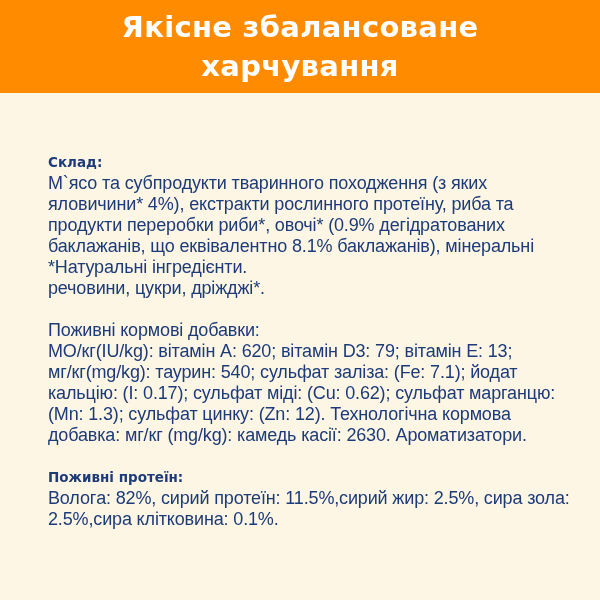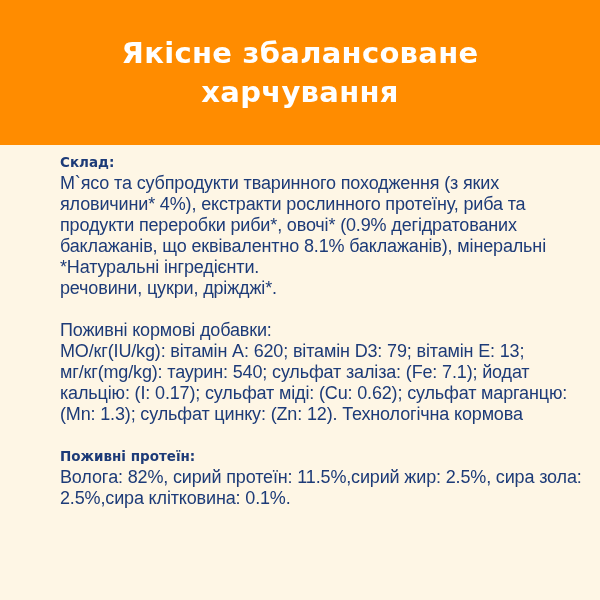--- a/index.html
+++ b/index.html
@@ -12,40 +12,40 @@
       background: #fef6e5;
       position: relative;
       overflow: hidden;
       font-family: "DejaVu Sans", sans-serif;
     }
     .header {
       position: absolute;
       left: 0;
       top: 0;
       width: 600px;
-      height: 145px;
+      height: 93px;
       background: #ff8c00;
       display: flex;
       flex-direction: column;
       align-items: center;
       justify-content: center;
     }
     .header-line {
       color: #ffffff;
       font-family: "DejaVu Sans", sans-serif;
       font-weight: bold;
       font-size: 29px;
       line-height: 39px;
       letter-spacing: 0.3px;
       text-align: center;
       white-space: nowrap;
     }
     .content {
       position: absolute;
-      left: 60px;
+      left: 48px;
       top: 152px;
       width: 530px;
       color: #1d3b78;
     }
     .section {
       margin-bottom: 21px;
     }
     .section-heading {
       font-family: "DejaVu Sans", sans-serif;
       font-weight: bold;
@@ -82,20 +82,21 @@
     <div class="line">*Натуральні інгредієнти.</div>
     <div class="line">речовини, цукри, дріжджі*.</div>
   </div>
 
   <div class="section">
     <div class="line">Поживні кормові добавки:</div>
     <div class="line">МО/кг(IU/kg): вітамін А: 620; вітамін D3: 79; вітамін Е: 13;</div>
     <div class="line">мг/кг(mg/kg): таурин: 540; сульфат заліза: (Fe: 7.1); йодат</div>
     <div class="line">кальцію: (I: 0.17); сульфат міді: (Cu: 0.62); сульфат марганцю:</div>
     <div class="line">(Mn: 1.3); сульфат цинку: (Zn: 12). Технологічна кормова</div>
+    <div class="line">добавка: мг/кг (mg/kg): камедь касії: 2630. Ароматизатори.</div>
   </div>
 
   <div class="section">
     <div class="section-heading">Поживні протеїн:</div>
     <div class="line">Вологa: 82%, сирий протеїн: 11.5%,сирий жир: 2.5%, сира зола:</div>
     <div class="line">2.5%,сира клітковина: 0.1%.</div>
   </div>
 
 </div>
 

